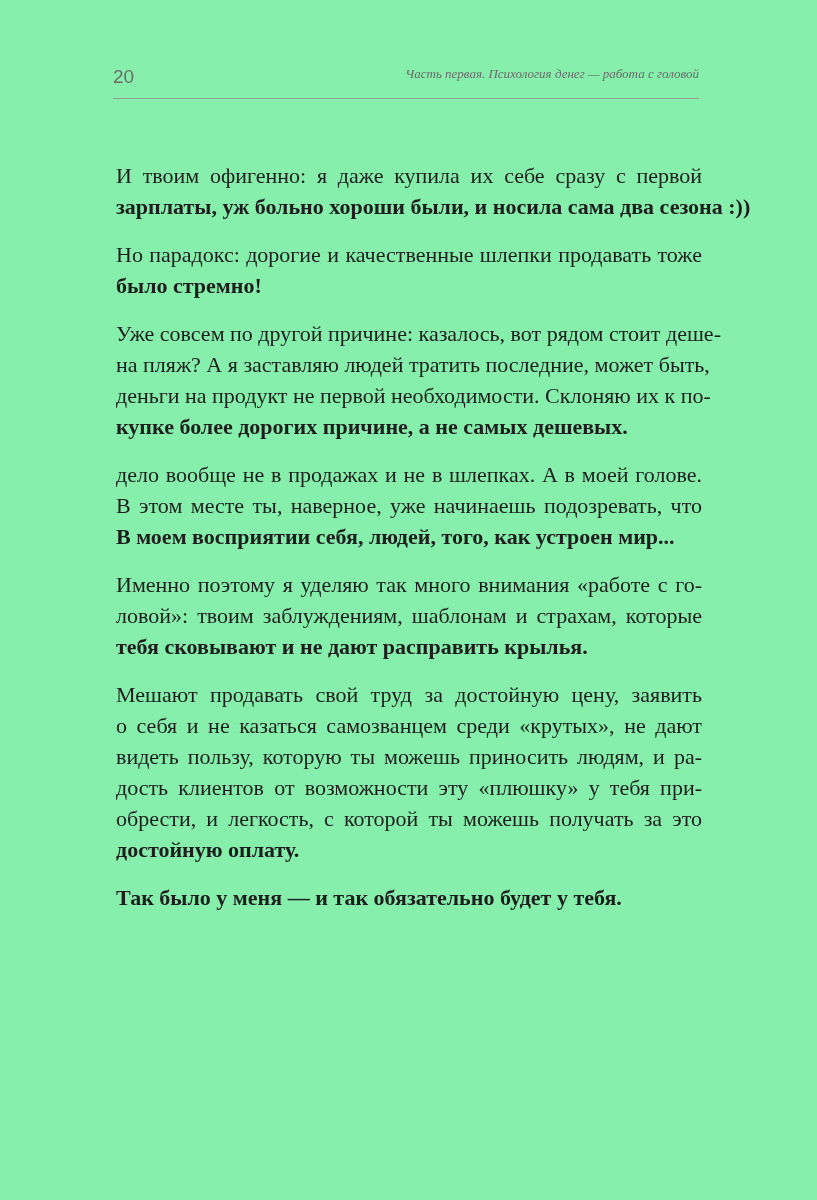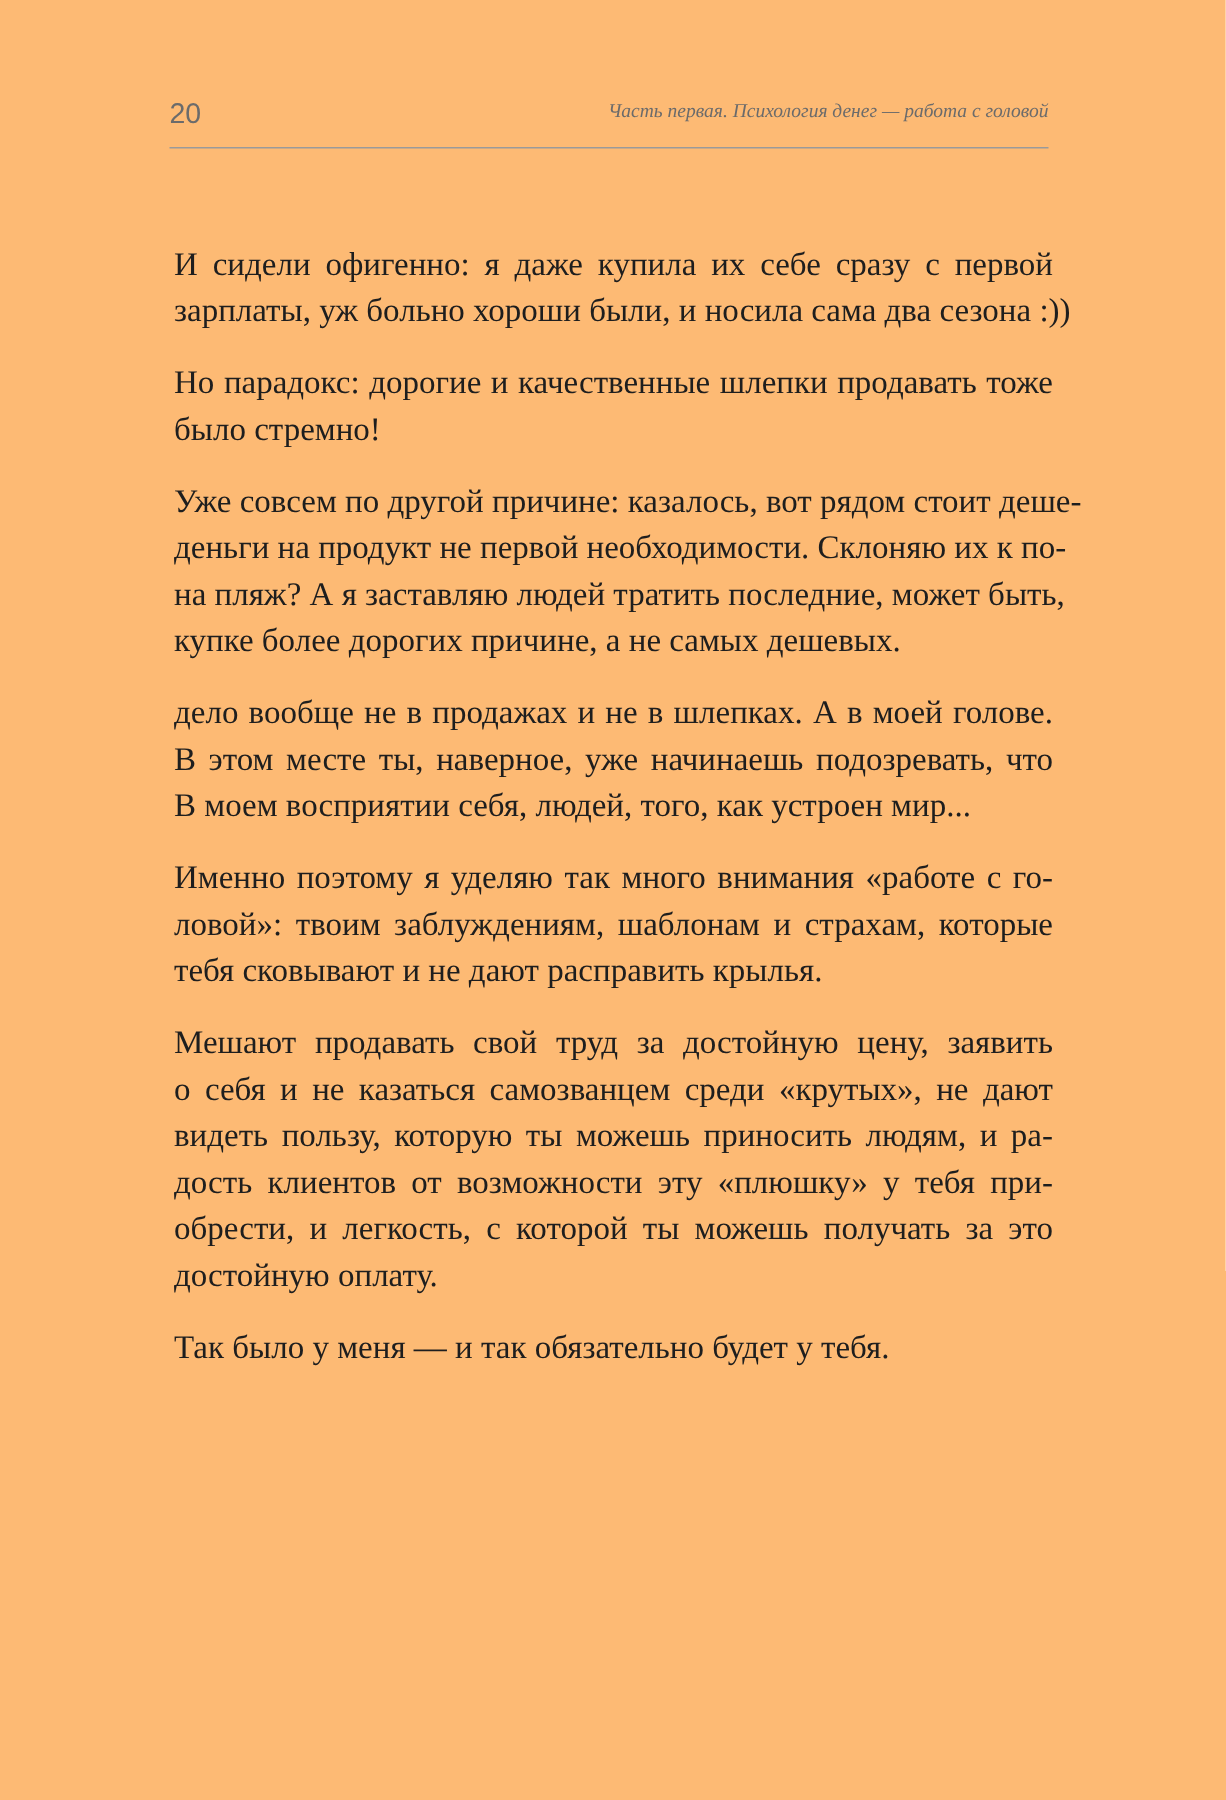--- a/index.html
+++ b/index.html
@@ -1,49 +1,49 @@
 <!DOCTYPE html>
 <html><head>
 <meta charset="utf-8">
 <style>
   html, body { margin: 0; padding: 0; background: #ffffff; }
   body { width: 817px; height: 1200px; position: relative; overflow: hidden; }
-  .page { position: absolute; left: 0; top: 0; width: 817px; height: 1200px; background: #fdba74; }
+  .page { position: absolute; left: 0; top: 0; width: 817px; height: 1200px; background: #86efac; }
   .header { position: absolute; left: 113px; top: 66px; width: 586px; height: 30px; }
   .page-num { position: absolute; left: 0; top: 0; font-family: "Liberation Sans", sans-serif; font-size: 19px; color: #6b6b6b; }
   .running-title { position: absolute; right: 0; top: 0; font-family: "Liberation Serif", serif; font-style: italic; font-size: 13px; color: #6b6b6b; white-space: nowrap; }
   .rule { position: absolute; left: 113px; top: 98px; width: 586px; height: 0; border-top: 1.5px solid #9a9a9a; }
   .body { position: absolute; left: 116px; top: 160px; width: 586px; font-family: "Liberation Serif", serif; font-size: 22px; line-height: 31px; color: #1e1e1e; }
   .para { margin: 0 0 17px 0; }
   .line { display: block; white-space: nowrap; text-align: justify; text-align-last: justify; }
-  .line.last { text-align-last: left; }
+  .line.last { text-align-last: left; font-weight: bold; }
 </style>
 </head>
 <body>
 
 <div class="page">
   <div class="header">
     <span class="page-num">20</span>
     <span class="running-title">Часть первая. Психология денег — работа с головой</span>
   </div>
   <div class="rule"></div>
 
   <div class="body">
     <p class="para">
-      <span class="line">И сидели офигенно: я даже купила их себе сразу с первой</span>
+      <span class="line">И твоим офигенно: я даже купила их себе сразу с первой</span>
       <span class="line last">зарплаты, уж больно хороши были, и носила сама два сезона :))</span>
     </p>
     <p class="para">
       <span class="line">Но парадокс: дорогие и качественные шлепки продавать тоже</span>
       <span class="line last">было стремно!</span>
     </p>
     <p class="para">
       <span class="line">Уже совсем по другой причине: казалось, вот рядом стоит деше-</span>
+      <span class="line">на пляж? А я заставляю людей тратить последние, может быть,</span>
       <span class="line">деньги на продукт не первой необходимости. Склоняю их к по-</span>
-      <span class="line">на пляж? А я заставляю людей тратить последние, может быть,</span>
       <span class="line last">купке более дорогих причине, а не самых дешевых.</span>
     </p>
     <p class="para">
       <span class="line">дело вообще не в продажах и не в шлепках. А в моей голове.</span>
       <span class="line">В этом месте ты, наверное, уже начинаешь подозревать, что</span>
       <span class="line last">В моем восприятии себя, людей, того, как устроен мир...</span>
     </p>
     <p class="para">
       <span class="line">Именно поэтому я уделяю так много внимания «работе с го-</span>
       <span class="line">ловой»: твоим заблуждениям, шаблонам и страхам, которые</span>

